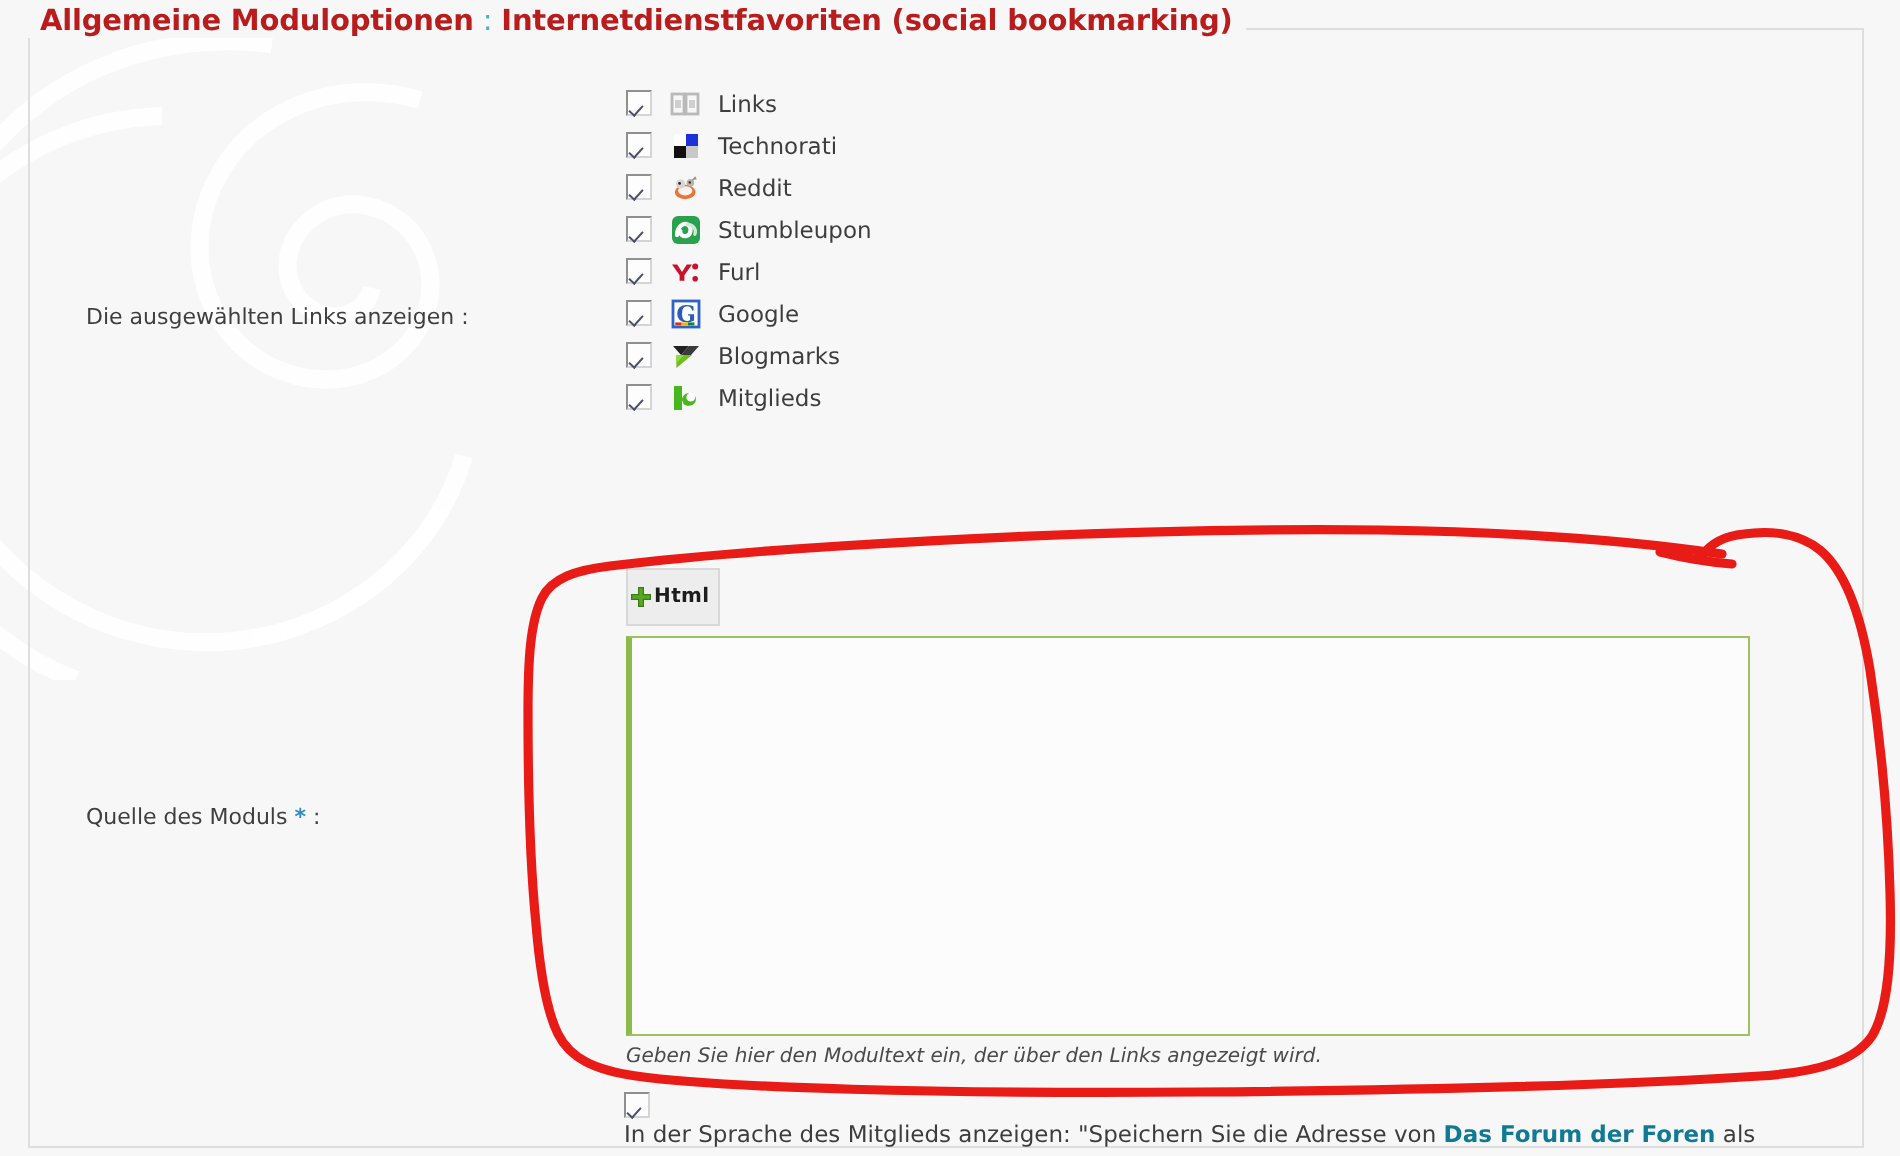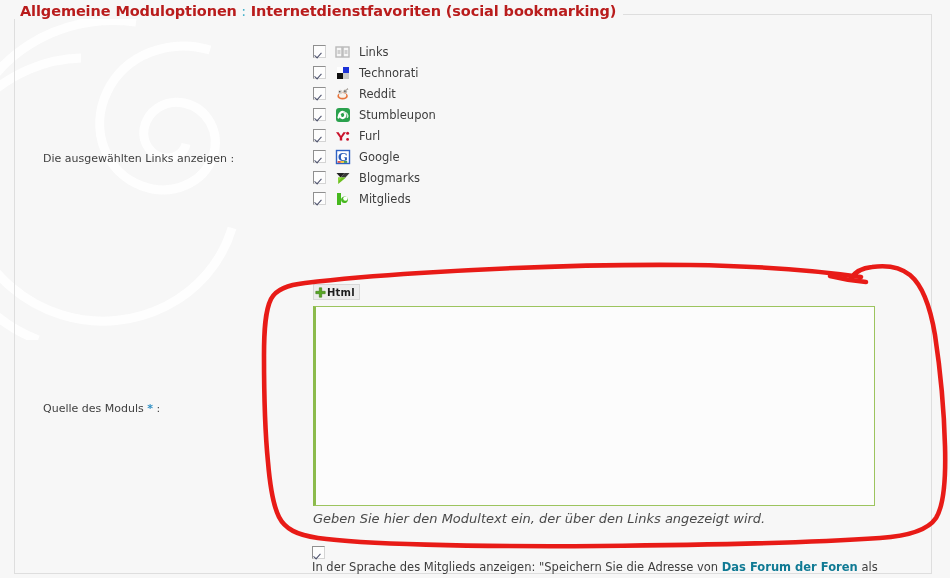--- a/index.html
+++ b/index.html
@@ -129,21 +129,21 @@
   
   #editor-block {
     position: absolute;
     left: 313px;
     top: 284px;
     z-index: 2;
   }
   #html-button {
     display: inline-flex;
     align-items: center;
-    height: 16px;
+    height: 29px;
     padding: 0 4px 0 1px;
     background: #ededed;
     border: 1px solid #d8d8d8;
     box-sizing: border-box;
     cursor: pointer;
   }
   #html-button .plus {
     width: 11px;
     height: 11px;
     position: relative;
@@ -166,21 +166,21 @@
     background: #fcfcfc;
     border: 1px solid #9cc45e;
     border-left: 3px solid #8cbb4c;
     position: relative;
     cursor: text;
   }
   #help-text {
     margin-top: 5px;
     font-family: "DejaVu Sans", sans-serif;
     font-style: italic;
-    font-size: 13px;
+    font-size: 10px;
     color: #4a4a4a;
     white-space: nowrap;
   }
 
   
   #member-lang-row {
     position: absolute;
     left: 312px;
     top: 545px;
     width: 615px;

